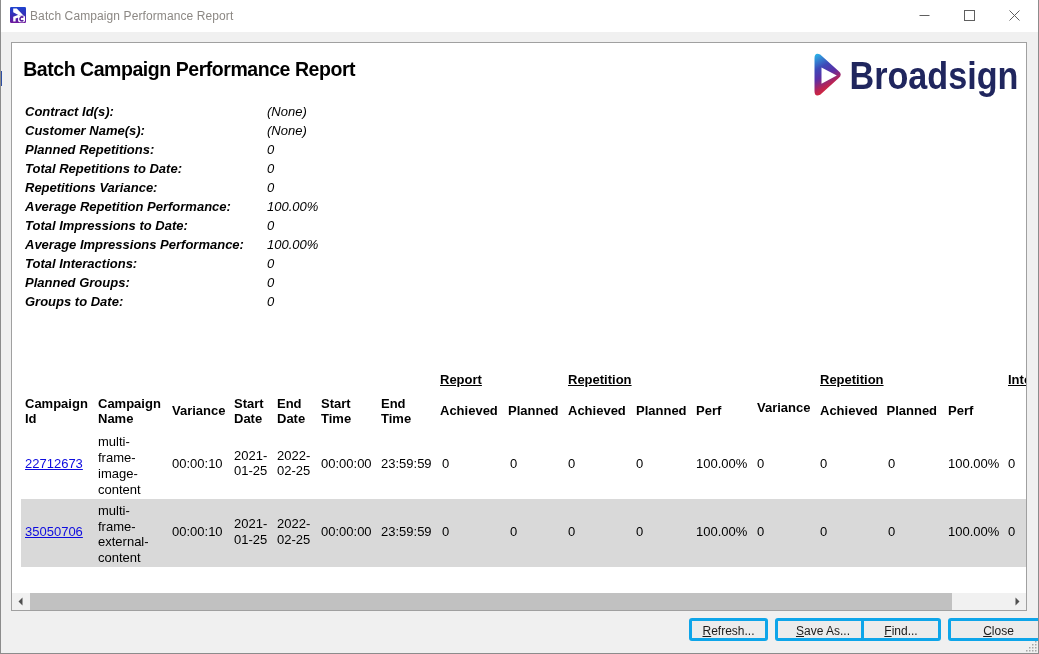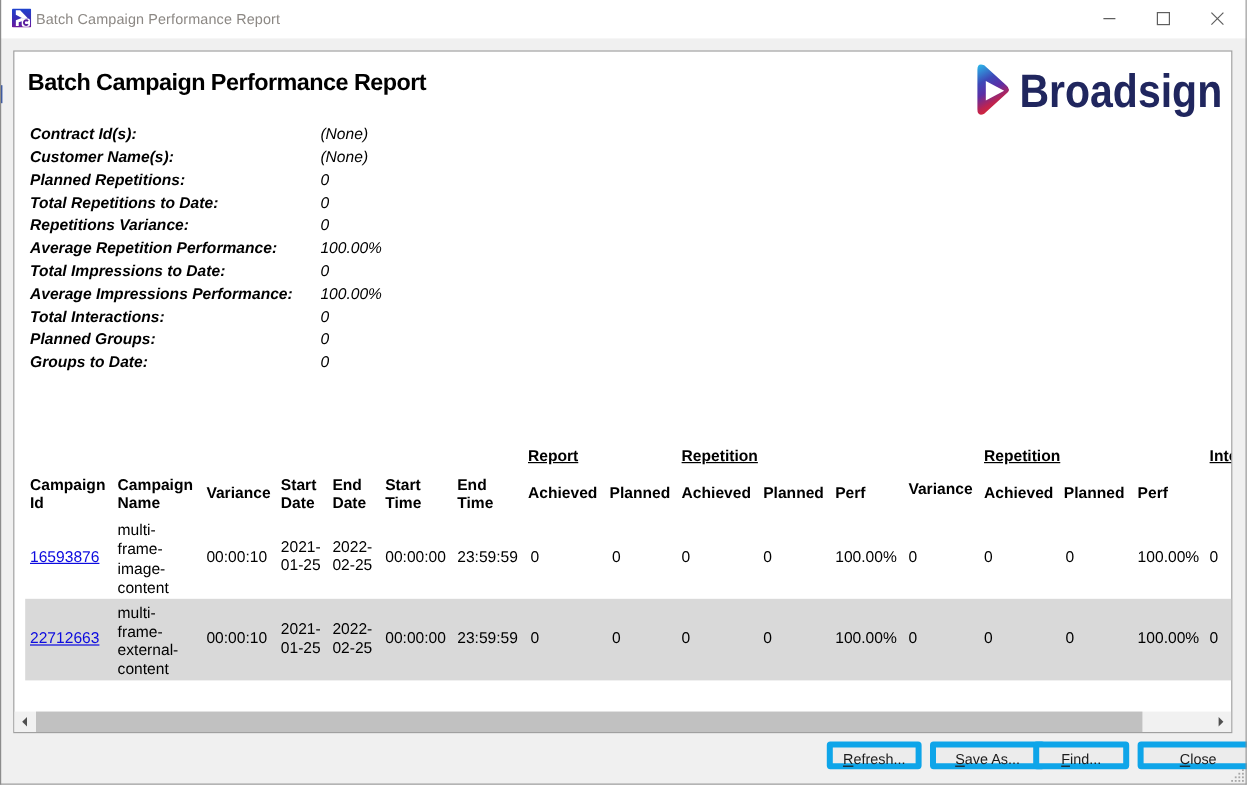--- a/index.html
+++ b/index.html
@@ -10,21 +10,21 @@
 #titlebar { position:absolute; left:0; top:0; width:1039px; height:32px; background:#fff; }
 #title { position:absolute; left:30px; top:0; height:32px; line-height:32px; font-size:12px; letter-spacing:.1px; color:#8c8884; }
 .capbtn { position:absolute; top:0; width:45px; height:31px; }
 #winborder { position:absolute; left:0; top:0; width:1039px; height:654px; border:1px solid #8c8c8c; border-top:none; pointer-events:none; }
 #panel { position:absolute; left:11px; top:42px; width:1016px; height:569px; background:#fff; border:1px solid #a0a0a0; overflow:hidden; }
 #panel .t { position:absolute; font-size:13px; line-height:15.7px; white-space:nowrap; }
 #kv { position:absolute; left:13px; top:59px; font-size:13px; line-height:19px; }
 #kv div { height:19px;font-style:italic; }
 #kv span.v { font-weight:normal; position:absolute; left:242px; white-space:nowrap; }
 a.lnk { color:#0d0bdf; text-decoration:underline; }
-.btn { position:absolute; top:618px; height:23px; background:#ececec; border:5px solid #0ea5e9; border-radius:3px; font-size:12px; color:#1b1b1b; text-align:center; line-height:21px; }
+.btn { position:absolute; top:618px; height:23px; background:#ececec; border:3px solid #0ea5e9; border-radius:3px; font-size:12px; color:#1b1b1b; text-align:center; line-height:21px; }
 .btn u { text-decoration:underline; text-underline-offset:1px; }
 #hsb { position:absolute; left:0px; top:550px; width:1014px; height:17px; background:#f1f1f1; }
 #hsb .thumb { position:absolute; left:18px; top:0; width:922px; height:17px; background:#c1c1c1; }
 </style>
 </head>
 <body>
 
 <div id="titlebar">
   <svg class="abs" style="left:10px;top:7px" width="16" height="16" viewBox="0 0 16 16">
     <defs>
@@ -108,39 +108,39 @@
   <div class="t b" style="left:428px;top:360.4px">Achieved</div>
   <div class="t b" style="left:496px;top:360.4px">Planned</div>
   <div class="t b" style="left:556px;top:360.4px">Achieved</div>
   <div class="t b" style="left:624px;top:360.4px">Planned</div>
   <div class="t b" style="left:684px;top:360.4px">Perf</div>
   <div class="t b" style="left:745px;top:357px">Variance</div>
   <div class="t b" style="left:808px;top:360.4px">Achieved</div>
   <div class="t b" style="left:874.5px;top:360.4px">Planned</div>
   <div class="t b" style="left:936px;top:360.4px">Perf</div>
 
-  <div class="t" style="left:13px;top:412.5px"><a class="lnk" href="#">16593876</a></div>
+  <div class="t" style="left:13px;top:412.5px"><a class="lnk" href="#">22712673</a></div>
   <div class="t" style="left:86px;top:391.4px">multi-<br>frame-<br>image-<br>content</div>
   <div class="t" style="left:160px;top:412.5px">00:00:10</div>
   <div class="t" style="left:222px;top:404.6px">2021-<br>01-25</div>
   <div class="t" style="left:265px;top:404.6px">2022-<br>02-25</div>
   <div class="t" style="left:309px;top:412.5px">00:00:00</div>
   <div class="t" style="left:369px;top:412.5px">23:59:59</div>
   <div class="t" style="left:430px;top:412.5px">0</div>
   <div class="t" style="left:498px;top:412.5px">0</div>
   <div class="t" style="left:556px;top:412.5px">0</div>
   <div class="t" style="left:624px;top:412.5px">0</div>
   <div class="t" style="left:684px;top:412.5px">100.00%</div>
   <div class="t" style="left:745px;top:412.5px">0</div>
   <div class="t" style="left:808px;top:412.5px">0</div>
   <div class="t" style="left:876px;top:412.5px">0</div>
   <div class="t" style="left:936px;top:412.5px">100.00%</div>
   <div class="t" style="left:996px;top:412.5px">0</div>
 
-  <div class="t" style="left:13px;top:481px"><a class="lnk" href="#">22712663</a></div>
+  <div class="t" style="left:13px;top:481px"><a class="lnk" href="#">35050706</a></div>
   <div class="t" style="left:86px;top:460px">multi-<br>frame-<br>external-<br>content</div>
   <div class="t" style="left:160px;top:481px">00:00:10</div>
   <div class="t" style="left:222px;top:473.2px">2021-<br>01-25</div>
   <div class="t" style="left:265px;top:473.2px">2022-<br>02-25</div>
   <div class="t" style="left:309px;top:481px">00:00:00</div>
   <div class="t" style="left:369px;top:481px">23:59:59</div>
   <div class="t" style="left:430px;top:481px">0</div>
   <div class="t" style="left:498px;top:481px">0</div>
   <div class="t" style="left:556px;top:481px">0</div>
   <div class="t" style="left:624px;top:481px">0</div>

